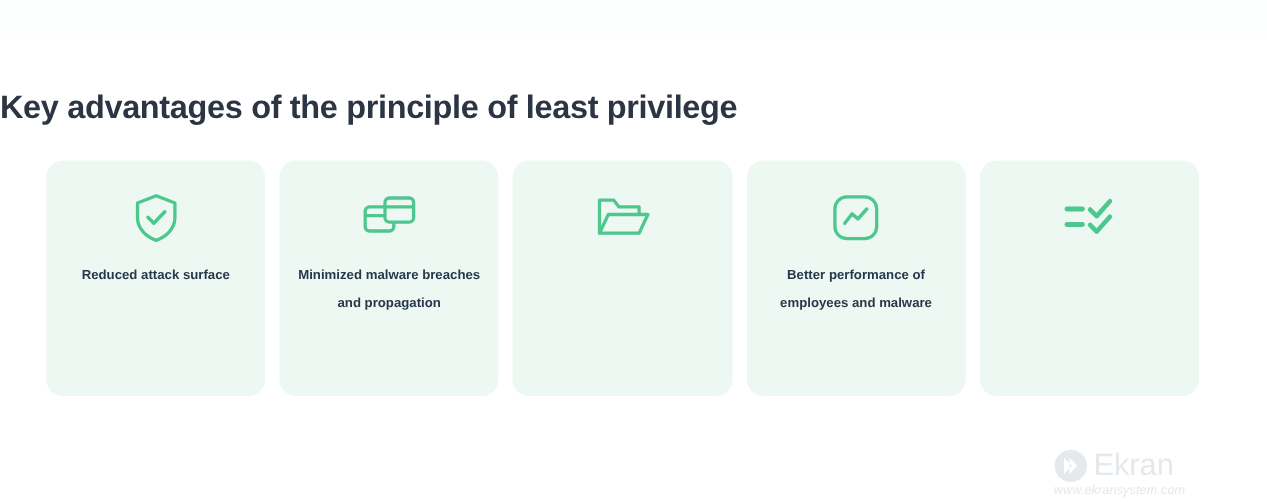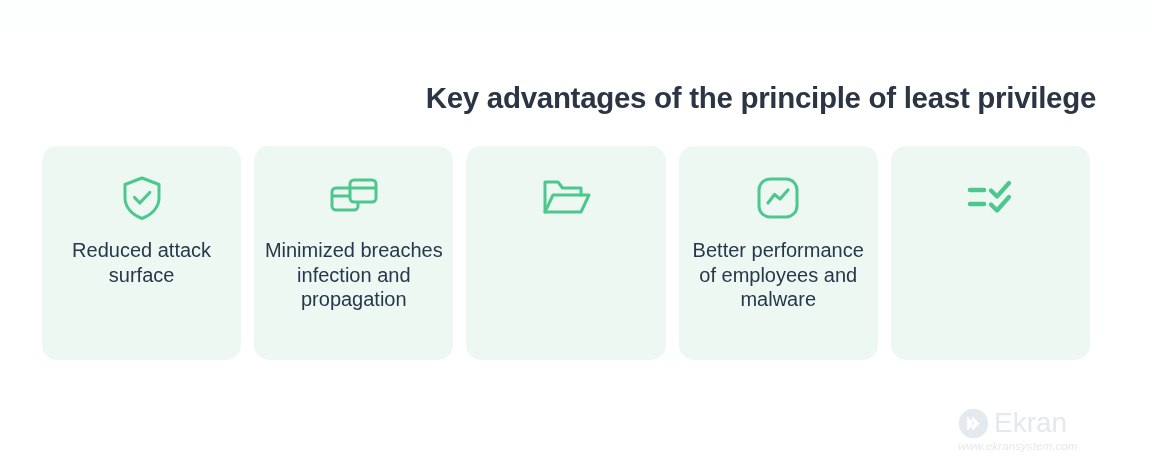--- a/index.html
+++ b/index.html
@@ -25,27 +25,26 @@
     position: absolute;
     top: 0; left: 0;
     width: 1152px;
     height: 456px;
   }
   .title {
     position: absolute;
     top: 78px;
     left: 0;
     width: 1048px;
-    text-align: right;
+    text-align: left;
     font-size: 29.5px;
     font-weight: bold;
     color: #2b3544;
     letter-spacing: -0.3px;
     line-height: 40px;
-    padding-left: 48px;
   }
   .cards {
     position: absolute;
     top: 146px;
     left: 42px;
     width: 1048px;
     height: 214px;
     display: flex;
     gap: 13px;
   }
@@ -64,26 +63,26 @@
     height: 52px;
     display: flex;
     align-items: center;
     justify-content: center;
     margin-bottom: 14px;
   }
   .card-icon svg {
     display: block;
   }
   .card-label {
-    font-size: 20px;
+    font-size: 12px;
     line-height: 24.5px;
     color: #28374b;
     text-align: center;
     padding: 0 10px;
-    font-weight: normal;
+    font-weight: bold;
   }
   .logo {
     position: absolute;
     left: 958px;
     top: 374px;
     width: 140px;
     height: 50px;
   }
   .logo-row {
     display: flex;
@@ -136,21 +135,21 @@
 
     <div class="card">
       <div class="card-icon">
         <svg width="50" height="46" viewBox="0 0 50 46" fill="none">
           <rect x="3" y="13" width="26" height="22" rx="4" stroke="#4ec78f" stroke-width="3" fill="none"></rect>
           <path d="M3 21 H29" stroke="#4ec78f" stroke-width="3"></path>
           <rect x="21" y="5" width="26" height="22" rx="4" stroke="#4ec78f" stroke-width="3" fill="#edf8f3"></rect>
           <path d="M21 13 H47" stroke="#4ec78f" stroke-width="3"></path>
         </svg>
       </div>
-      <div class="card-label">Minimized breaches infection and propagation</div>
+      <div class="card-label">Minimized malware breaches and propagation</div>
     </div>
 
     <div class="card">
       <div class="card-icon">
         <svg width="52" height="46" viewBox="0 0 52 46" fill="none">
           <path d="M5 37 V7 H18 L22.5 13 H41 V20" stroke="#4ec78f" stroke-width="3" stroke-linejoin="round" stroke-linecap="round" fill="none"></path>
           <path d="M5 37 L13 20 H49 L41 37 Z" stroke="#4ec78f" stroke-width="3" stroke-linejoin="round" fill="none"></path>
         </svg>
       </div>
     </div>

